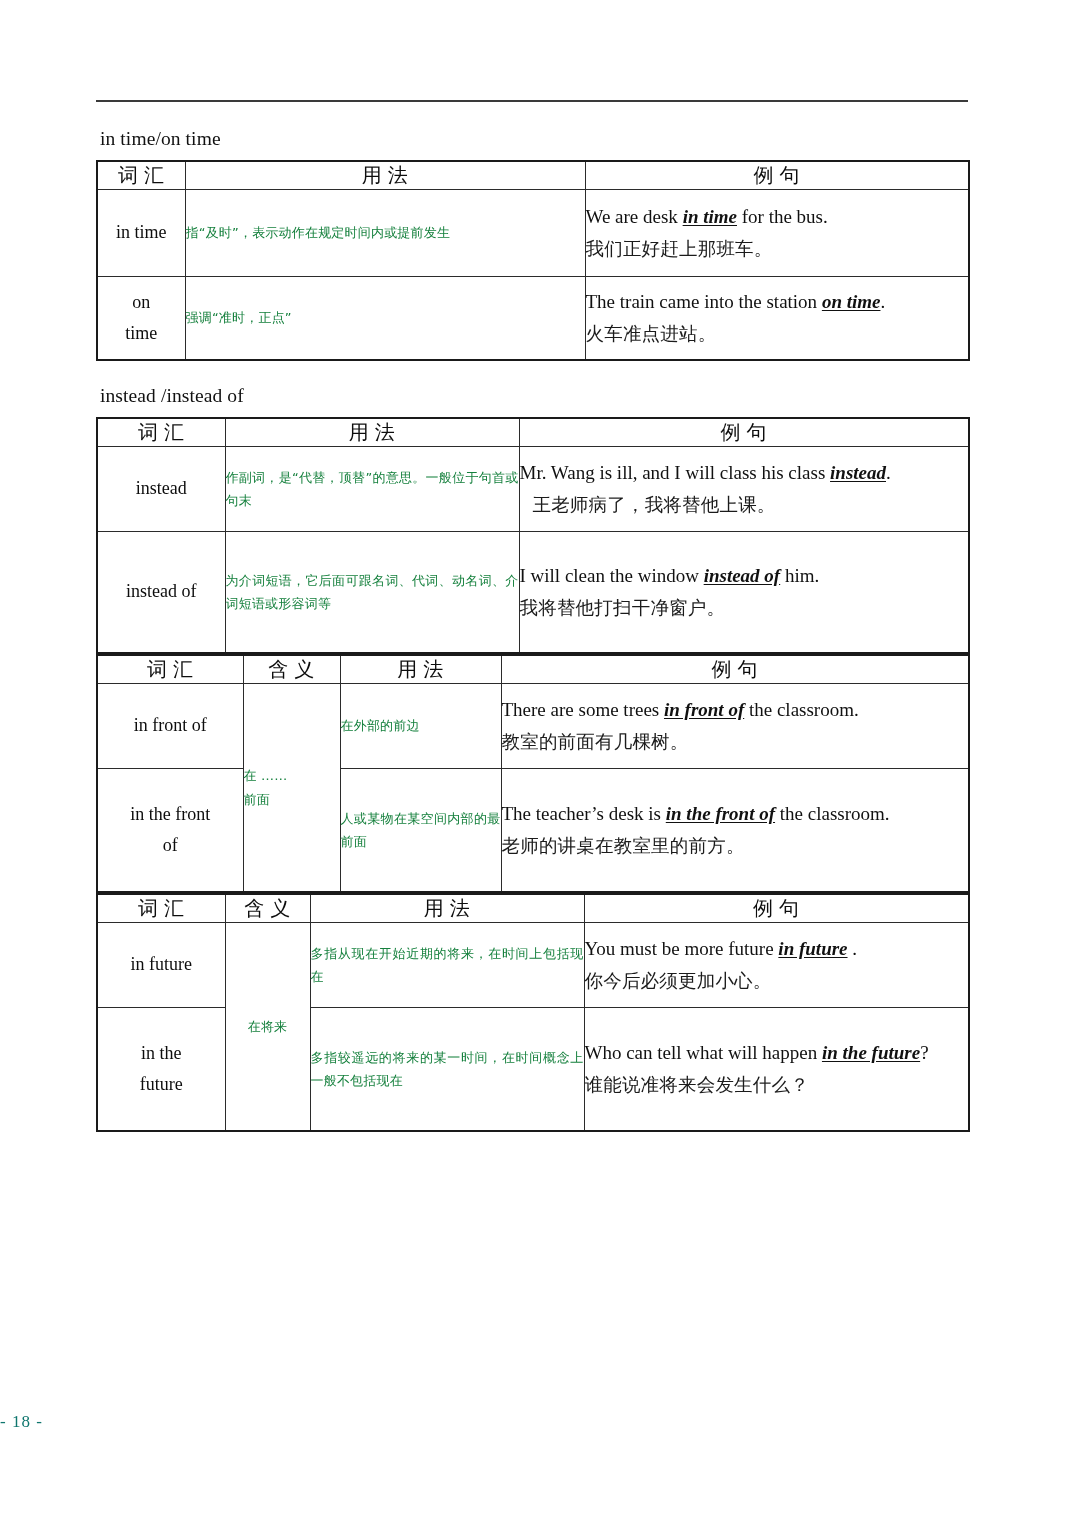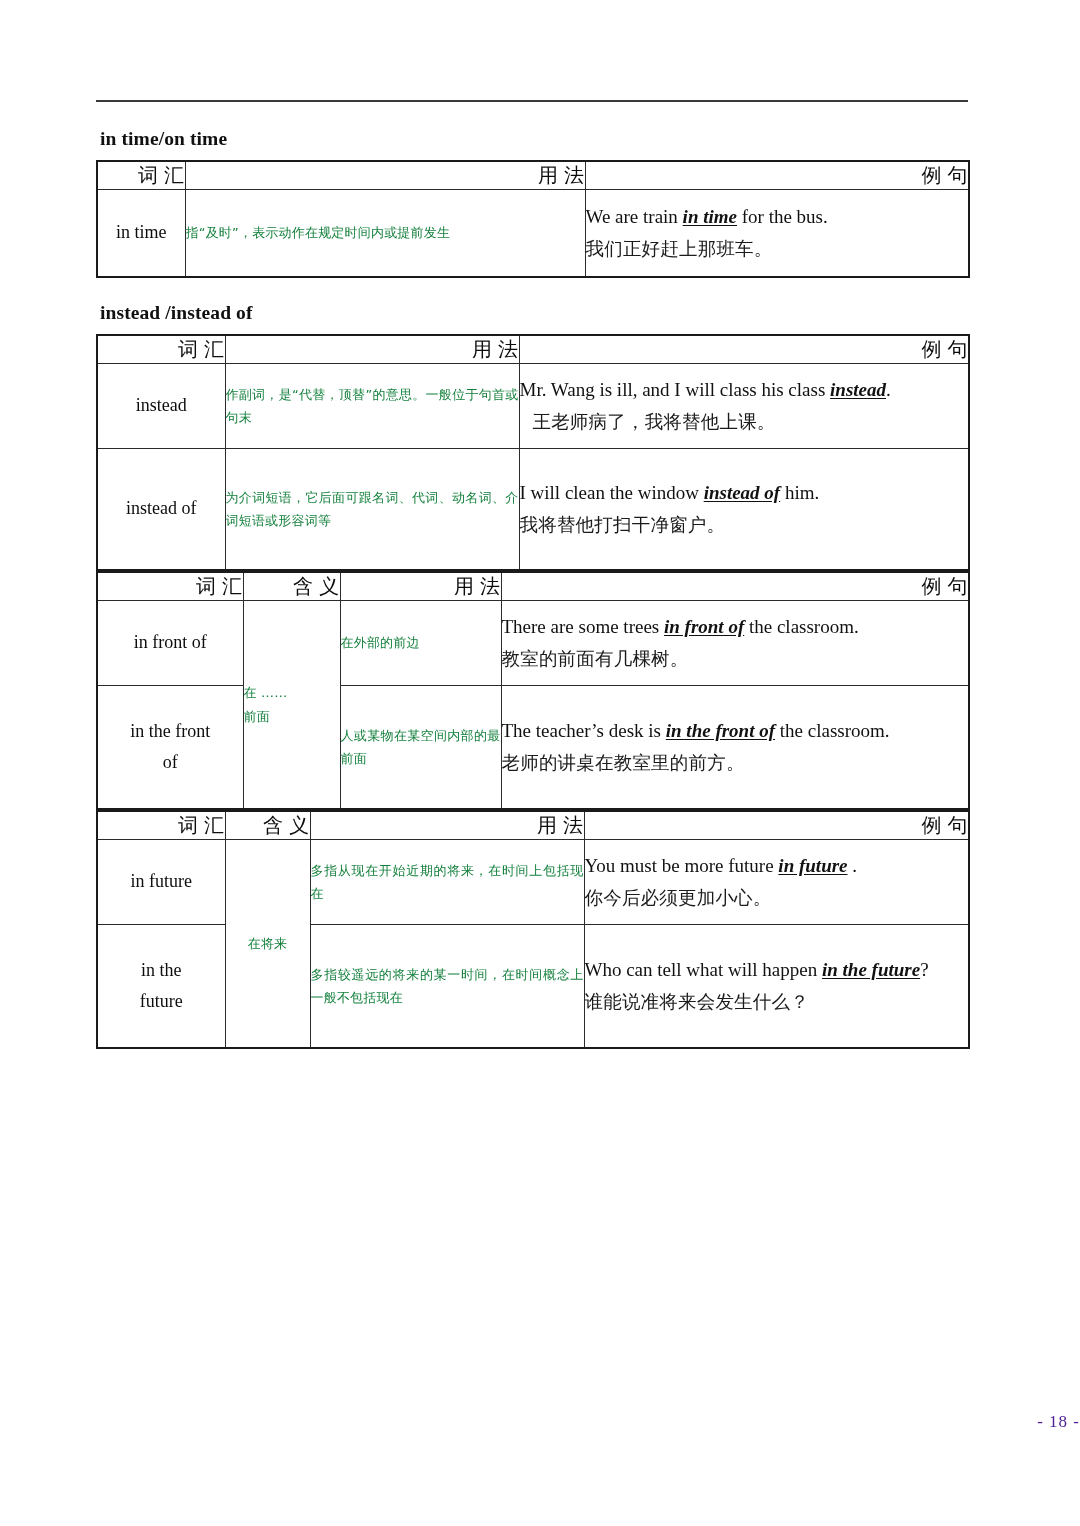--- a/index.html
+++ b/index.html
@@ -31,21 +31,21 @@
   }
   .content {
     position: absolute;
     left: 96px;
     top: 128px;
     width: 876px;
   }
 
   .section-title {
     font-family: "Liberation Serif", "DejaVu Serif", serif;
-    font-weight: bold;
+    font-weight: normal;
     font-size: 19.5px;
     letter-spacing: 0.1px;
     margin: 0 0 10px 4px;
     color: #111;
   }
   .section-title.t2 { margin-top: 24px; }
 
   table.gtable {
     border-collapse: collapse;
     width: 872px;
@@ -54,21 +54,21 @@
     margin: 0 0 0 0;
     border: 2.5px solid #1a1a1a;
   }
   table.gtable td, table.gtable th {
     border: 1px solid #2b2b2b;
     padding: 0;
     vertical-align: middle;
     font-weight: normal;
   }
   .hdr {
-    text-align: right;
+    text-align: center;
     font-size: 20px;
     font-family: "Liberation Serif", "DejaVu Serif", serif;
     font-weight: bold;
     letter-spacing: 0.5px;
     padding: 8px 4px 9px 4px;
     color: #0d0d0d;
     margin-left: 42px;
   }
 
   .term {
@@ -118,24 +118,24 @@
     font-style: italic;
     font-weight: bold;
     text-decoration: underline;
     text-underline-offset: 2px;
   }
   .footer {
     position: absolute;
     left: 0;
     top: 1412px;
     width: 1080px;
-    text-align: right;
+    text-align: left;
     font-family: "Liberation Serif", "DejaVu Serif", serif;
     font-size: 17px;
-    color: #4c1d95;
+    color: #0f766e;
     letter-spacing: 1px;
   }
 </style>
 </head>
 <body>
 
 <div class="page">
 
   <div class="header-rule"></div>
 
@@ -152,22 +152,30 @@
       <tbody>
           <tr>
         <td class="hdr">词 汇</td>
         <td class="hdr">用      法</td>
         <td class="hdr">例  句</td>
       </tr>
       <tr>
         <td class="term">in time</td>
         <td class="cn justify" style="height:86px">指“及时”，表示动作在规定时间内或提前发生</td>
         <td class="ex">
-          <span class="en"><span>We are train </span><em class="kw">in time</em><span> for the bus.</span></span>
+          <span class="en"><span>We are desk </span><em class="kw">in time</em><span> for the bus.</span></span>
           <span class="zh">我们正好赶上那班车。</span>
+        </td>
+      </tr>
+      <tr>
+        <td class="term">on<br>time</td>
+        <td class="cn" style="height:82px">强调“准时，正点”</td>
+        <td class="ex">
+          <span class="en"><span>The train came into the station </span><em class="kw">on time</em><span>.</span></span>
+          <span class="zh">火车准点进站。</span>
         </td>
       </tr>
     </tbody>
       </table>
 
     <div class="section-title t2">instead /instead of</div>
 
     <table class="gtable">
       <colgroup>
         <col style="width:128px">

